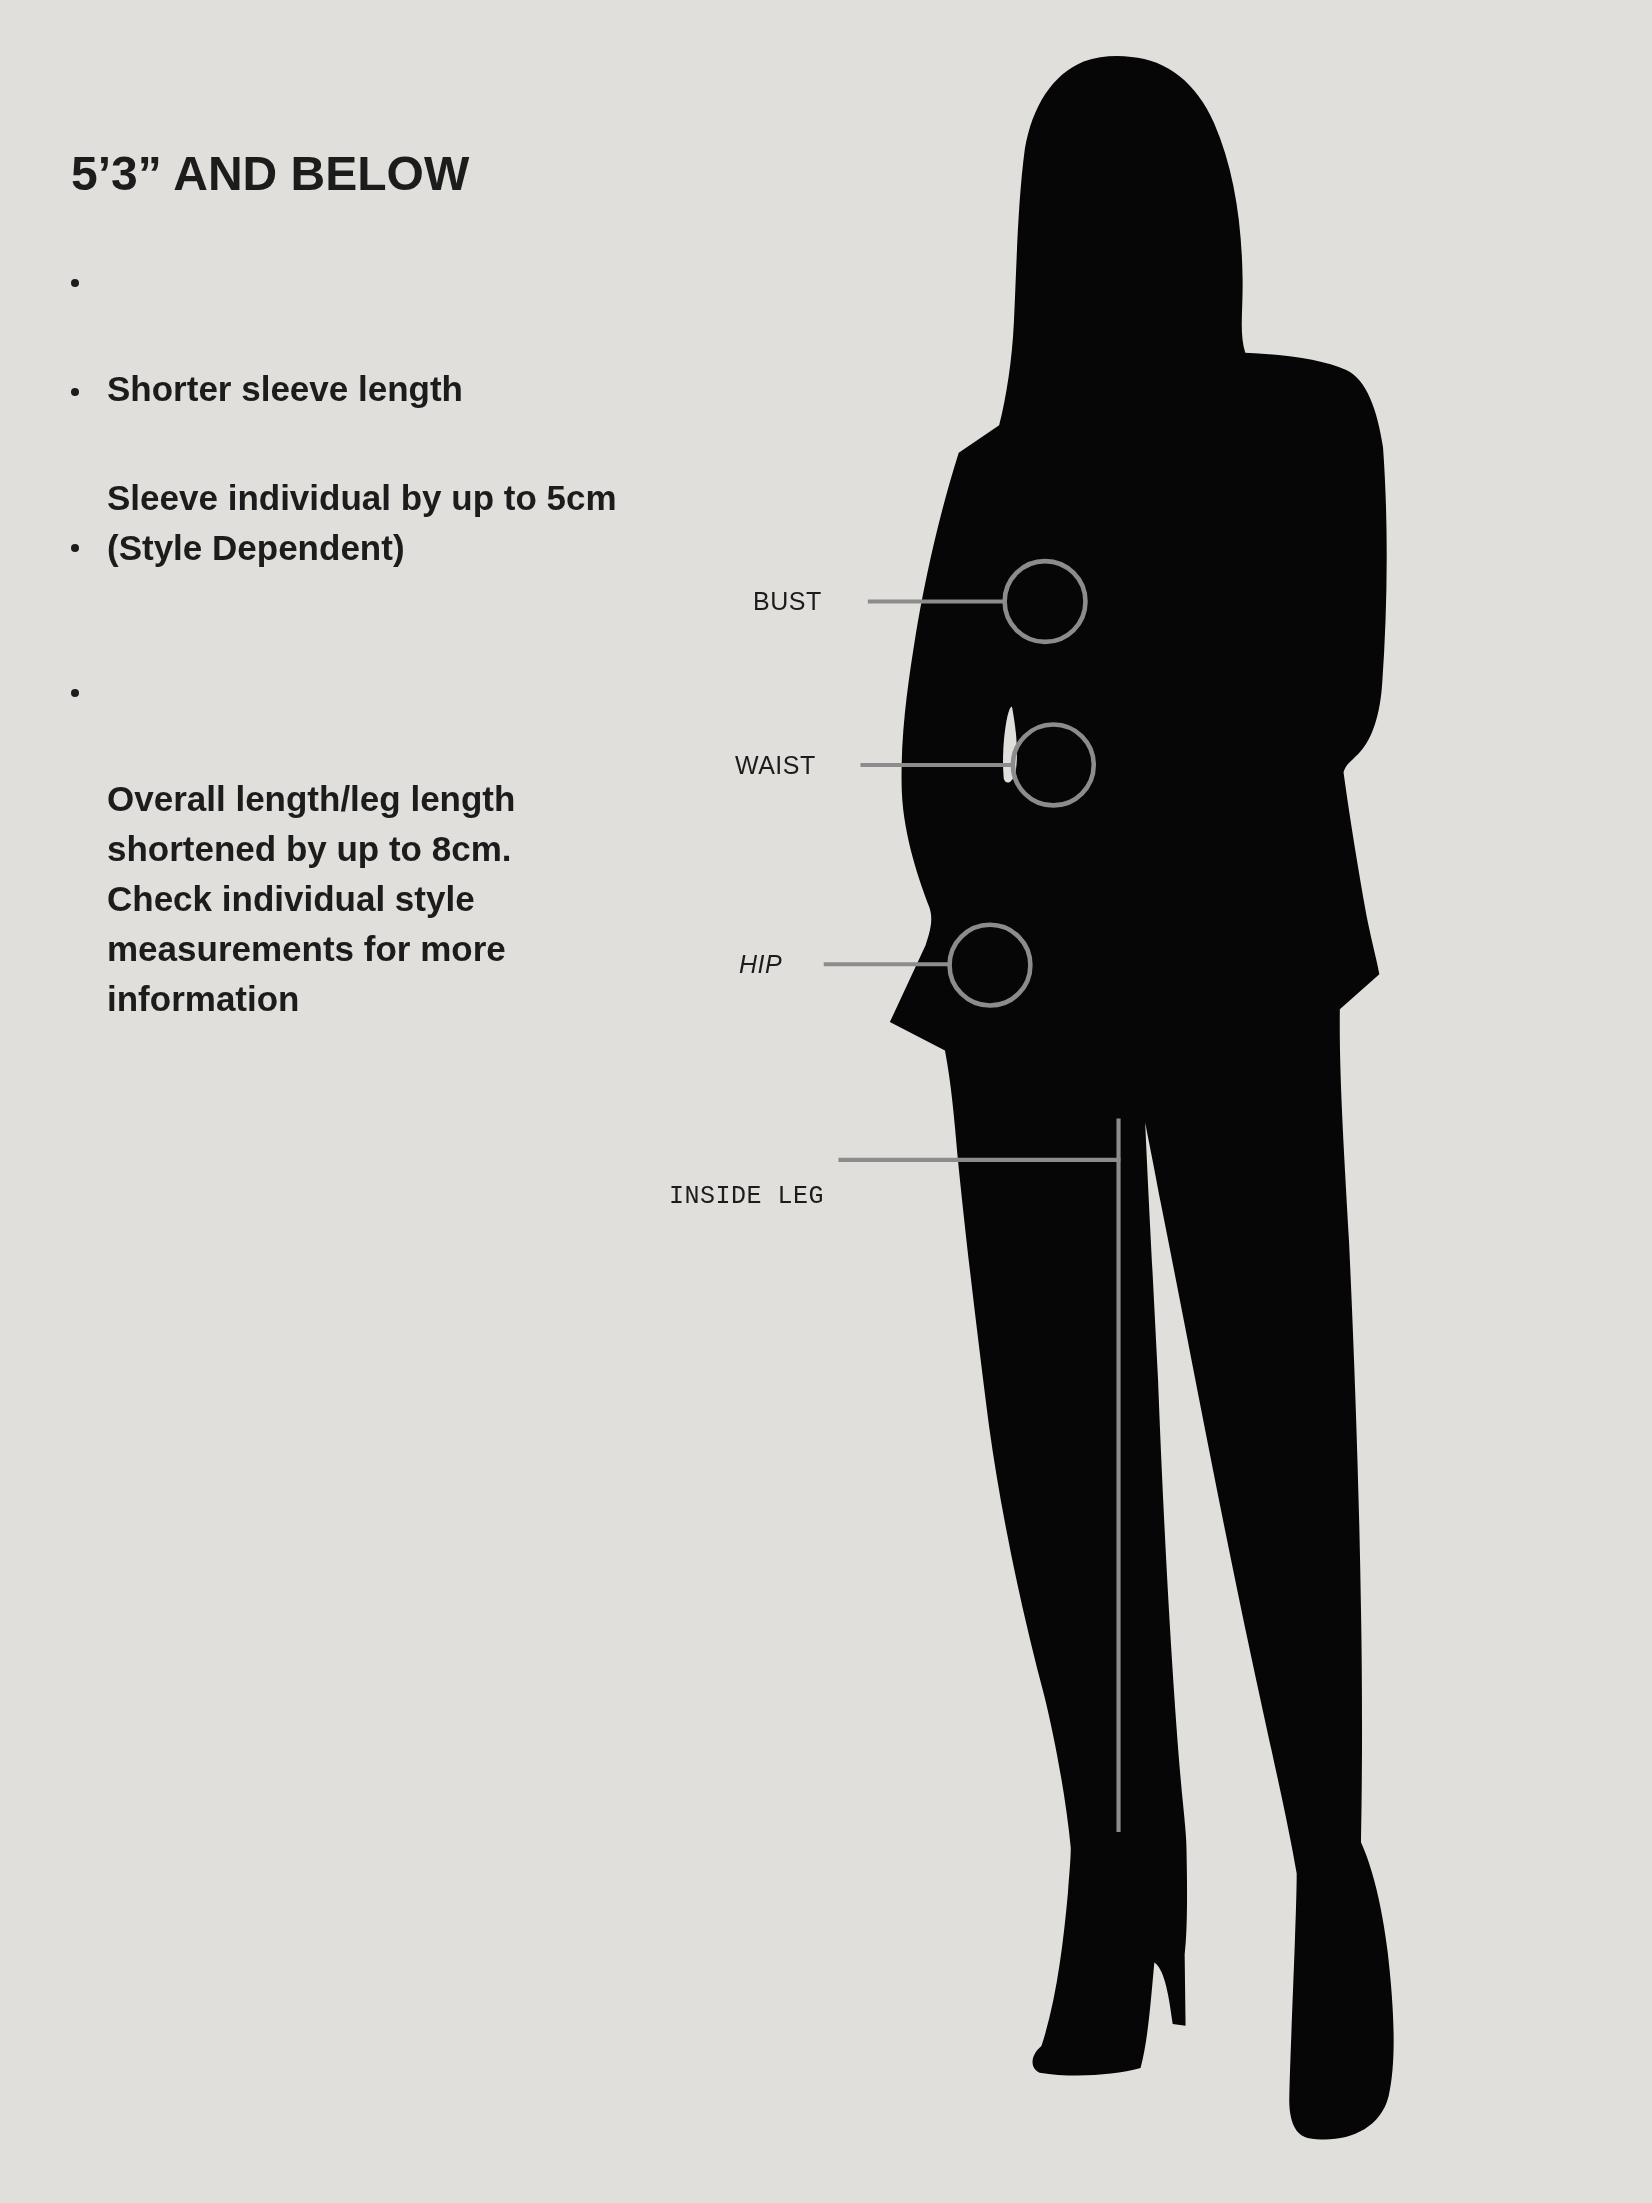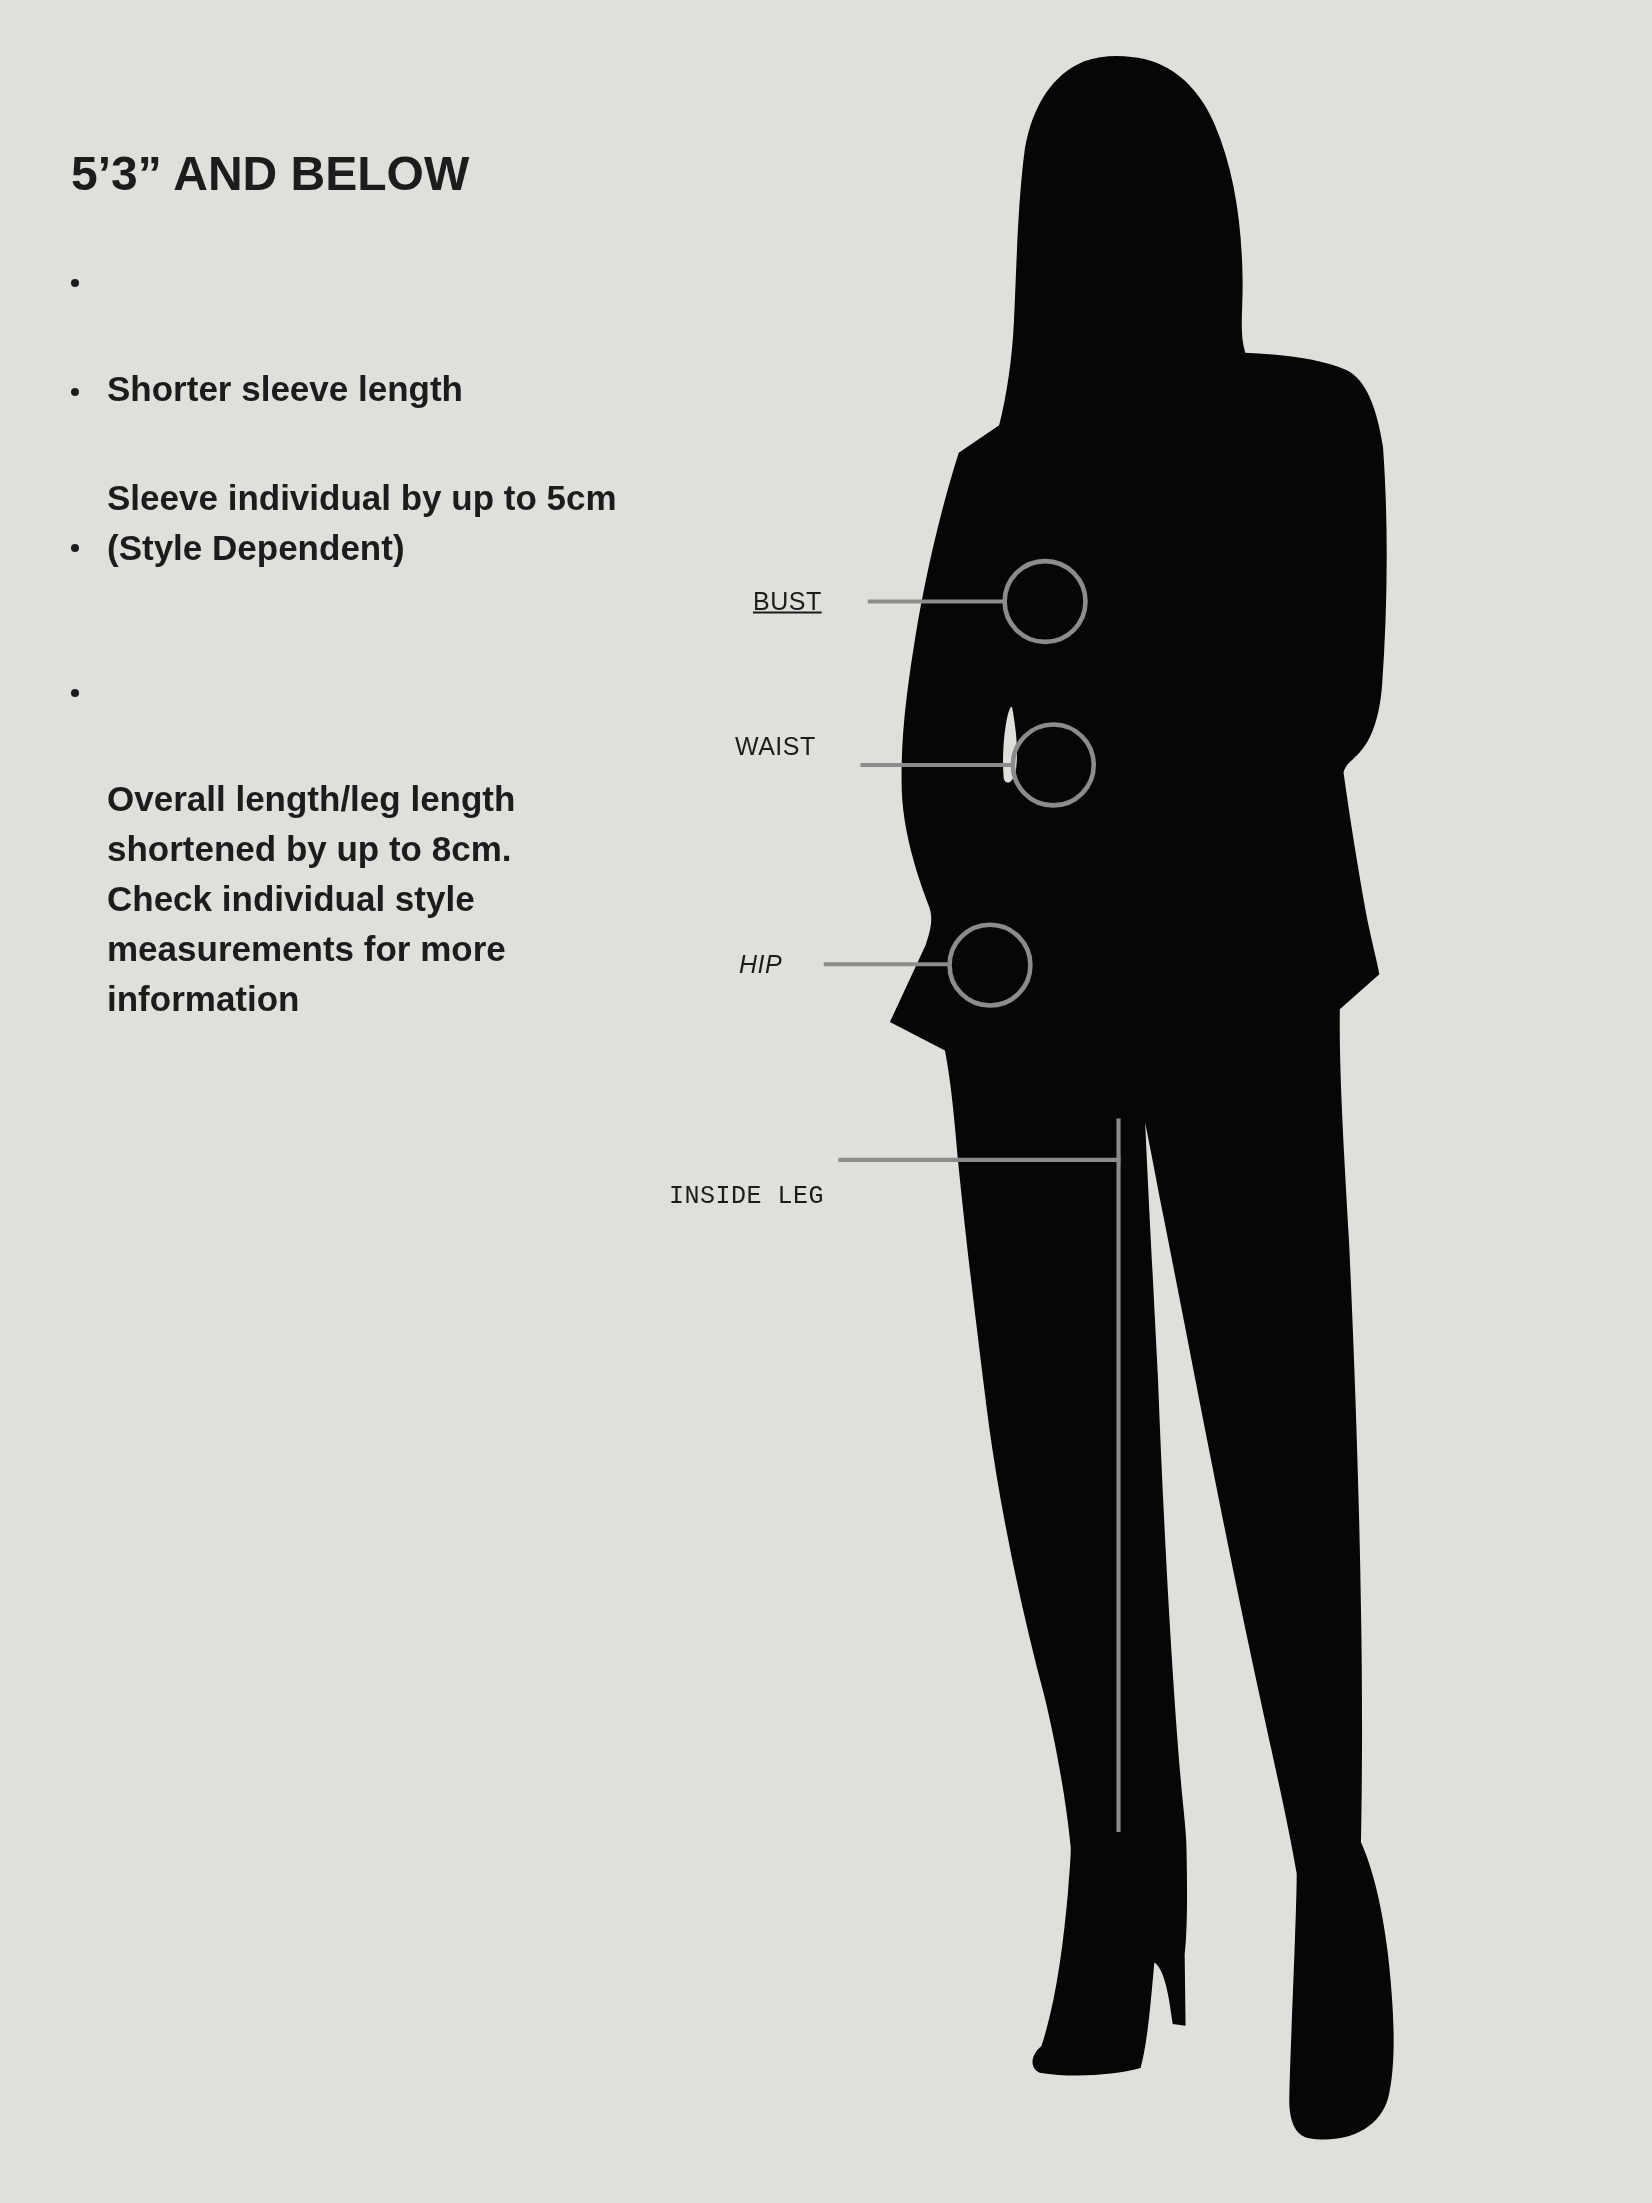--- a/index.html
+++ b/index.html
@@ -37,22 +37,22 @@
   .fig{position:absolute;left:0;top:0;width:1653px;height:2204px;}
   .silhouette{fill:var(--silhouette);}
   .cutout{fill:var(--background);}
   .marker-circle{fill:none;stroke:var(--line);stroke-width:5;}
   .marker-line{fill:none;stroke:var(--line);stroke-width:4.5;}
   .label{
     position:absolute;transform:translateY(-50%);
     font-size:25px;letter-spacing:0.5px;line-height:25px;
     white-space:pre;
   }
-  .label-bust{left:753px;top:601px;text-decoration:underline;}
-  .label-waist{left:735px;top:746px;}
+  .label-bust{left:753px;top:601px;}
+  .label-waist{left:735px;top:765px;}
   .label-hip{left:739px;top:964px;font-style:italic;}
   .label-inside-leg{left:669px;top:1196px;font-family:Liberation Mono, monospace;}
 </style>
 </head>
 <body>
 
 <div class="canvas">
 
   <h1 class="page-title">5’3” AND BELOW</h1>
 

